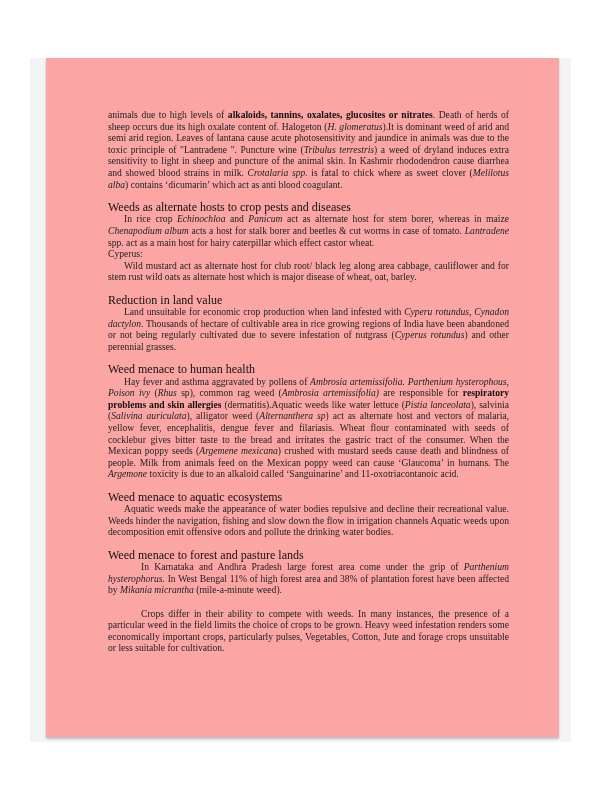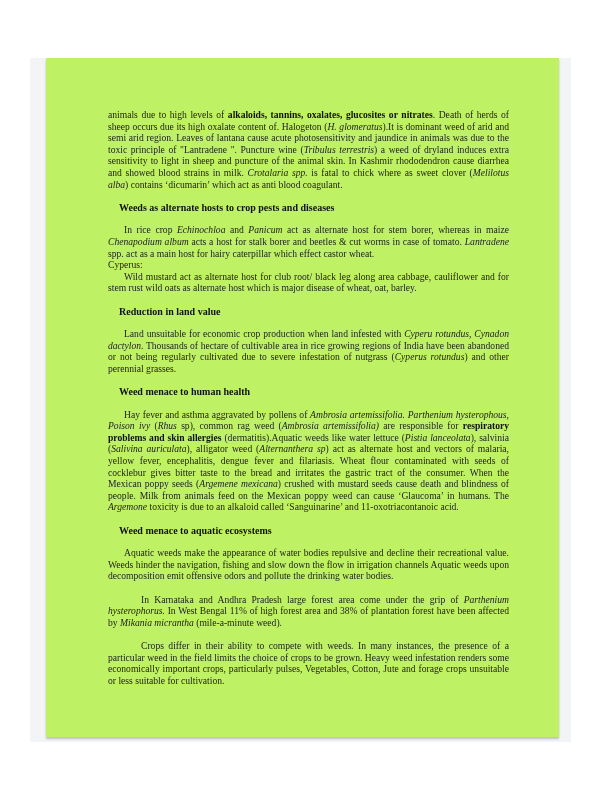--- a/index.html
+++ b/index.html
@@ -3,32 +3,32 @@
   <meta charset="utf-8">
   <style>
     html, body { margin: 0; padding: 0; background: #ffffff; }
     body { width: 600px; height: 800px; position: relative; overflow: hidden; font-family: "Liberation Serif", "DejaVu Serif", serif; }
     .frame {
       position: absolute; left: 30px; top: 58px; width: 541px; height: 684px;
       background: #f3f4f5;
     }
     .page {
       position: absolute; left: 46px; top: 58px; width: 513px; height: 679px;
-      background: #bef264;
+      background: #fca5a5;
       box-shadow: 0 2px 2px rgba(0,0,0,0.22);
     }
     .content {
       position: absolute; left: 62px; top: 51px; width: 401px;
       color: #222;
       font-size: 9.6px; line-height: 11.6px;
       text-align: justify;
     }
     .content p { margin: 0; }
     .content h3 {
-      margin: 11px; font-size: 10px; line-height: 11.6px; font-weight: bold; color: #111;
+      margin: 0; font-size: 12px; line-height: 11.6px; font-weight: normal; color: #111;
     }
     .section { margin-bottom: 11.6px; }
     .indent { text-indent: 16px; }
     .indent2 { text-indent: 33px; }
     i { font-style: italic; }
     b { font-weight: bold; color: #111; }
   </style>
 </head>
 <body>
 
@@ -51,20 +51,21 @@
         </div>
         <div class="section">
           <h3>Weed menace to human health</h3>
           <p class="indent"><span>Hay fever and asthma aggravated by pollens of </span><i>Ambrosia artemissifolia. Parthenium hysterophous, Poison ivy</i><span> (</span><i>Rhus</i><span> sp), common rag weed (</span><i>Ambrosia artemissifolia)</i><span> are responsible for </span><b>respiratory problems and skin allergies</b><span> (dermatitis).Aquatic weeds like water lettuce (</span><i>Pistia lanceolata</i><span>), salvinia (</span><i>Salivina auriculata</i><span>), alligator weed (</span><i>Alternanthera sp</i><span>) act as alternate host and vectors of malaria, yellow fever, encephalitis, dengue fever and filariasis. Wheat flour contaminated with seeds of cocklebur gives bitter taste to the bread and irritates the gastric tract of the consumer. When the Mexican poppy seeds (</span><i>Argemene mexicana</i><span>) crushed with mustard seeds cause death and blindness of people. Milk from animals feed on the Mexican poppy weed can cause ‘Glaucoma’ in humans. The </span><i>Argemone</i><span> toxicity is due to an alkaloid called ‘Sanguinarine’ and 11-oxotriacontanoic acid.</span></p>
         </div>
         <div class="section">
           <h3>Weed menace to aquatic ecosystems</h3>
           <p class="indent"><span>Aquatic weeds make the appearance of water bodies repulsive and decline their recreational value. Weeds hinder the navigation, fishing and slow down the flow in irrigation channels Aquatic weeds upon decomposition emit offensive odors and pollute the drinking water bodies.</span></p>
         </div>
         <div class="section">
+          <h3>Weed menace to forest and pasture lands</h3>
           <p class="indent2"><span>In Karnataka and Andhra Pradesh large forest area come under the grip of </span><i>Parthenium hysterophorus.</i><span> In West Bengal 11% of high forest area and 38% of plantation forest have been affected by </span><i>Mikania micrantha</i><span> (mile-a-minute weed).</span></p>
         </div>
         <div class="section">
           <p class="indent2"><span>Crops differ in their ability to compete with weeds. In many instances, the presence of a particular weed in the field limits the choice of crops to be grown. Heavy weed infestation renders some economically important crops, particularly pulses, Vegetables, Cotton, Jute and forage crops unsuitable or less suitable for cultivation.</span></p>
         </div>
       </div>
   </div>
 </div>
 
 </body></html>

